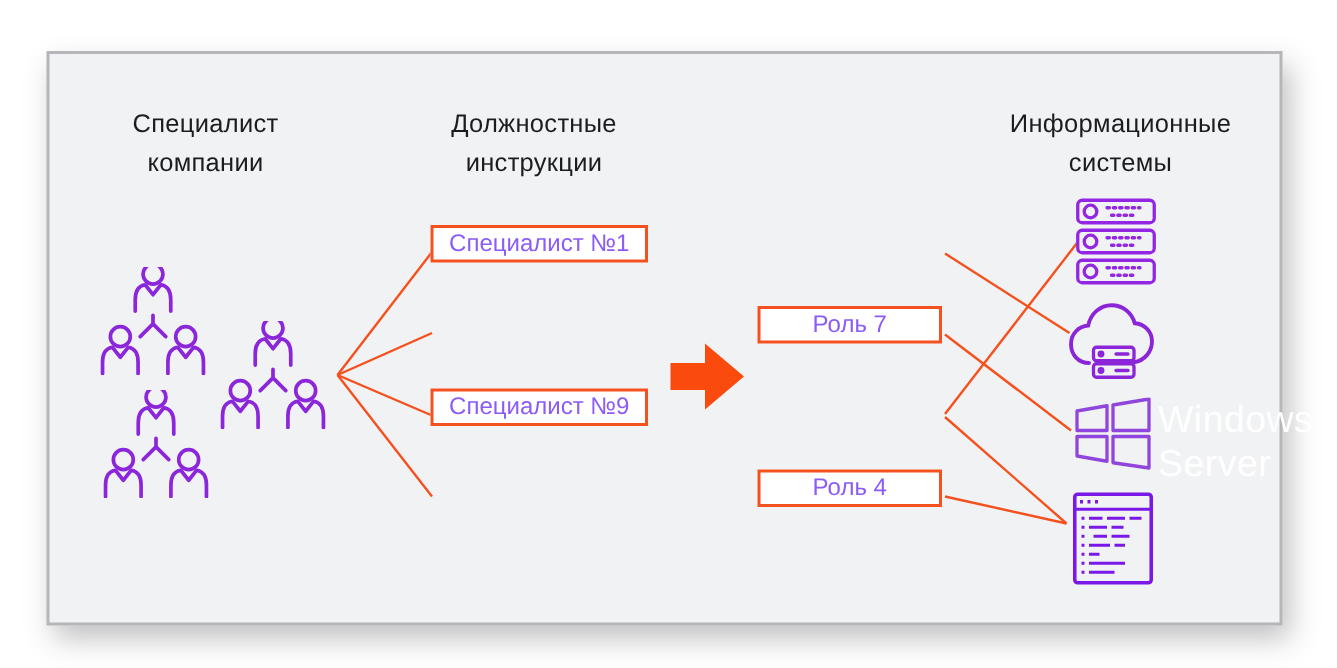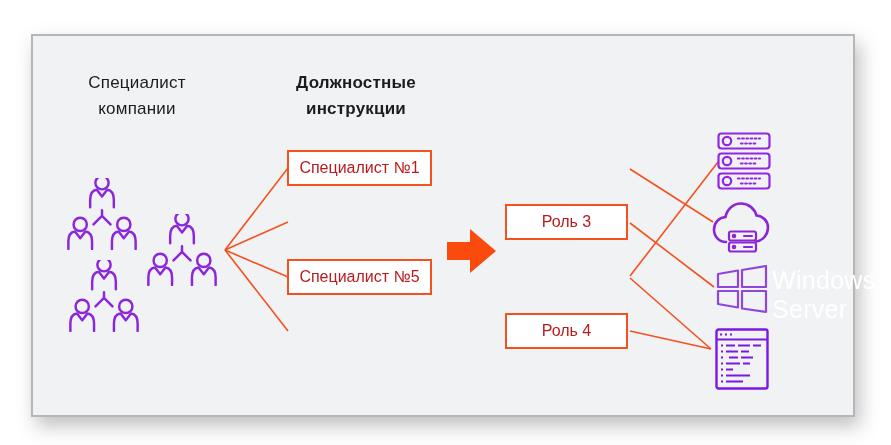--- a/index.html
+++ b/index.html
@@ -12,44 +12,45 @@
   .card{
     position:absolute;left:31px;top:34px;width:820px;height:379px;
     background:#f1f2f4;border:2px solid #b6b6ba;
     box-shadow:5px 9px 18px rgba(90,90,95,.38);
   }
   .col-title{
     position:absolute;color:#1c1c1e;font-size:17px;line-height:26px;
     text-align:center;letter-spacing:.2px;transform:translateX(-50%);
   }
   .node{
-    position:absolute;box-sizing:border-box;height:36px;
+    position:absolute;box-sizing:border-box;height:25px;
     background:#ffffff;border:2.5px solid var(--accent);
     display:flex;align-items:center;justify-content:center;
-    color:#b91c1c;font-size:16px;white-space:nowrap;
+    color:#8b5cf6;font-size:16px;white-space:nowrap;
   }
   .spec{left:287px;width:145px;}
   .role{left:505px;width:123px;}
   .r0{top:150px}.r1{top:204px}.r2{top:259px}.r3{top:313px}
   svg.overlay{position:absolute;left:0;top:0;pointer-events:none;}
   .icon{position:absolute;}
   .win-label{
     position:absolute;left:772px;top:266px;width:112px;
     color:#ffffff;font-size:25px;line-height:29px;letter-spacing:.3px;
   }
   :root{--accent:#F4511E;--arrow:#FA4A0D;--purple:#8B26DB;}
 </style>
 </head>
 <body>
 
 <div class="stage">
   <div class="card"></div>
 
   <div class="col-title" style="left:137px;top:70px;width:130px;">Специалист компании</div>
-  <div class="col-title" style="left:356px;top:70px;width:150px;font-weight:bold;">Должностные инструкции</div>
+  <div class="col-title" style="left:356px;top:70px;width:150px;">Должностные инструкции</div>
+  <div class="col-title" style="left:747px;top:70px;width:170px;">Информационные системы</div>
 
   <svg class="overlay" width="891" height="445" viewBox="0 0 891 445">
     <g stroke="#F4511E" stroke-width="1.6" fill="none">
       <path d="M225,250 L288,168"></path>
       <path d="M225,250 L288,222"></path>
       <path d="M225,250 L288,277"></path>
       <path d="M225,250 L288,331"></path>
       <path d="M630,169 L713,222"></path>
       <path d="M630,223 L714,287"></path>
       <path d="M630,276 L718,162"></path>
@@ -105,23 +106,23 @@
         <path d="M-12.5,14 L-12.5,6 Q-12.5,-3.5 -5.5,-4.5 L0,2.5 L5.5,-4.5 Q12.5,-3.5 12.5,6 L12.5,14"></path>
       </g>
       <g transform="translate(61,61)">
         <circle cx="0" cy="-12" r="7"></circle>
         <path d="M-12.5,14 L-12.5,6 Q-12.5,-3.5 -5.5,-4.5 L0,2.5 L5.5,-4.5 Q12.5,-3.5 12.5,6 L12.5,14"></path>
       </g>
     </g>
   </svg>
 
   <div class="node spec r0">Специалист №1</div>
-  <div class="node spec r2">Специалист №5</div>
+  <div class="node spec r2">Специалист №9</div>
 
-  <div class="node role r1">Роль 3</div>
+  <div class="node role r1">Роль 7</div>
   <div class="node role r3">Роль 4</div>
 
   <svg class="icon" style="left:717px;top:132px;" width="54" height="58" viewBox="0 0 54 58">
     <g stroke="#9326E3" stroke-width="2.2" fill="none" stroke-linecap="round">
       <rect x="1.5" y="1.5" width="51" height="15" rx="3"></rect>
       <circle cx="10" cy="9" r="4.2"></circle>
       <path d="M21,6.5 h22" stroke-dasharray="1.6 2.6"></path>
       <path d="M24,11.5 h16" stroke-dasharray="1.6 2.6"></path>
       <rect x="1.5" y="21.5" width="51" height="15" rx="3"></rect>
       <circle cx="10" cy="29" r="4.2"></circle>

